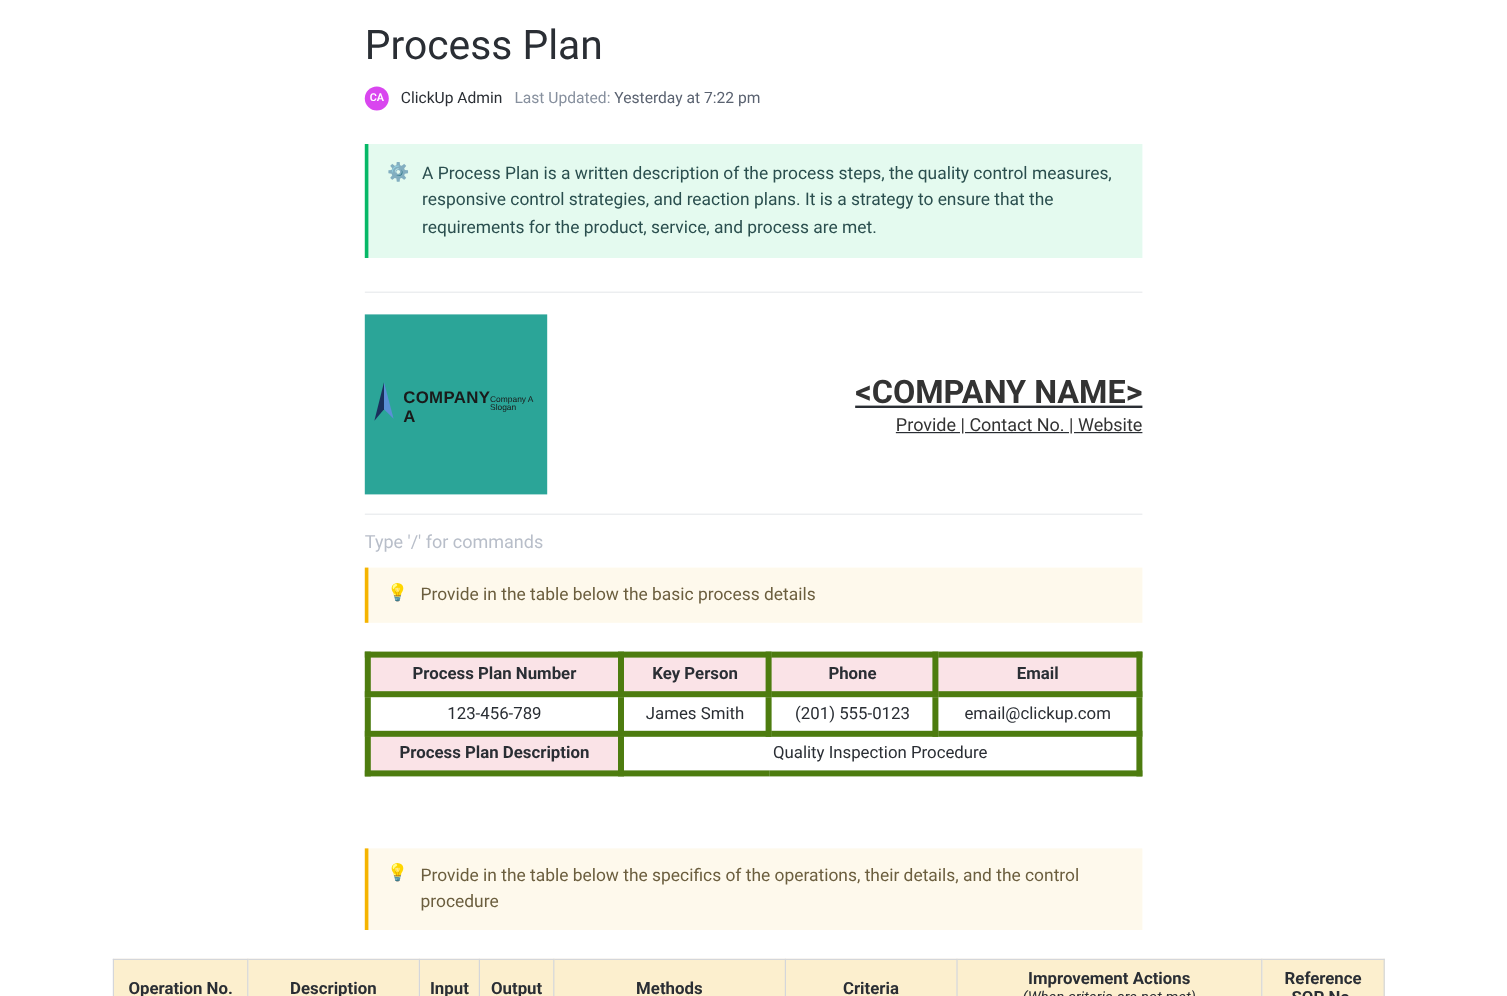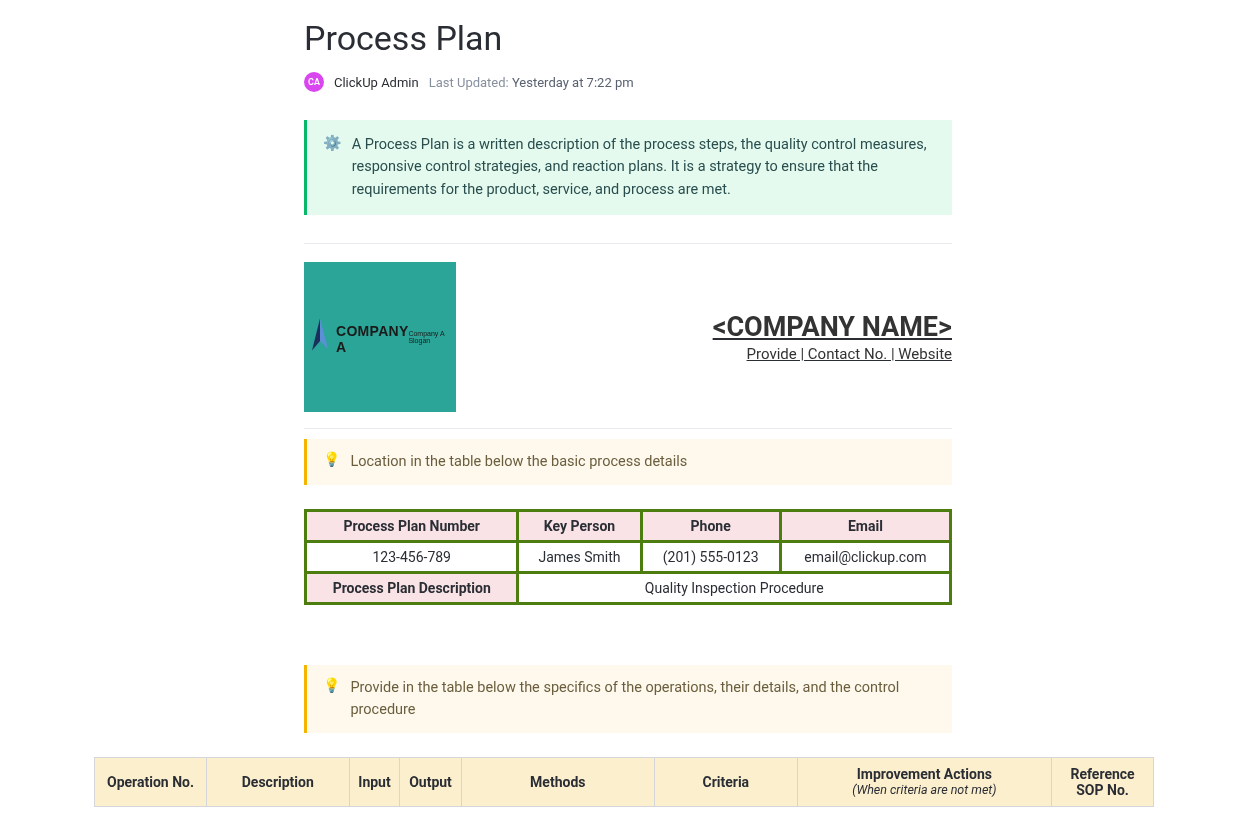--- a/index.html
+++ b/index.html
@@ -22,21 +22,21 @@
 .logo-slogan { font-family: Arial, sans-serif; font-size: 7px; color: #1a1a1a; }
 .company-info { flex: 1; text-align: right; text-decoration: underline; }
 .company-name { font-size: 27px; font-weight: 700; color: #333; margin-bottom: 2px; }
 .company-sub { font-size: 15px; color: #333; }
 .hr2 { border: none; border-top: 1px solid #e8eaed; margin: 16px 0 10px; }
 .slash { color: #b8bec9; font-size: 15px; padding: 4px 0; margin-bottom: 8px; }
 .callout-yellow { background: #fef9ec; border-left: 3px solid #f5b400; padding: 12px 16px; display: flex; gap: 10px; align-items: flex-start; margin-bottom: 24px; }
 .callout-yellow .icon { font-size: 14px; flex-shrink: 0; }
 .callout-yellow .text { font-size: 14.5px; color: #6b5e3e; line-height: 1.5; }
 .tbl1 { width: 100%; border-collapse: collapse; font-size: 14px; margin-bottom: 60px; }
-.tbl1 th, .tbl1 td { border: 3px solid #4d7c0f; padding: 6px 10px; text-align: center; }
+.tbl1 th, .tbl1 td { border: 5px solid #4d7c0f; padding: 6px 10px; text-align: center; }
 .tbl1 th { background: #fae3e7; font-weight: 700; }
 .wide-table-wrap { width: 1060px; margin-left: -210px; }
 .tbl2 { width: 100%; border-collapse: collapse; font-size: 14px; }
 .tbl2 th, .tbl2 td { border: 1px solid #d4d6da; padding: 8px 6px; text-align: center; vertical-align: middle; }
 .tbl2 th { background: #fcefce; font-weight: 700; }
 .tbl2 .subhead { font-weight: 400; font-style: italic; font-size: 12.5px; display: block; }
 </style>
 </head>
 <body>
 
@@ -69,24 +69,25 @@
       <div class="logo-slogan">Company A Slogan</div>
     </div>
     <div class="company-info">
       <div class="company-name">&lt;COMPANY NAME&gt;</div>
       <div class="company-sub">Provide | Contact No. | Website</div>
     </div>
   </div>
 
   <hr class="hr2">
 
+  <div class="slash">Type '/' for commands</div>
 
   <div class="callout-yellow">
     <span class="icon">💡</span>
-    <span class="text">Location in the table below the basic process details</span>
+    <span class="text">Provide in the table below the basic process details</span>
   </div>
 
   <table class="tbl1">
     <tbody>
         <tr>
       <th>Process Plan Number</th>
       <th>Key Person</th>
       <th>Phone</th>
       <th>Email</th>
     </tr>

